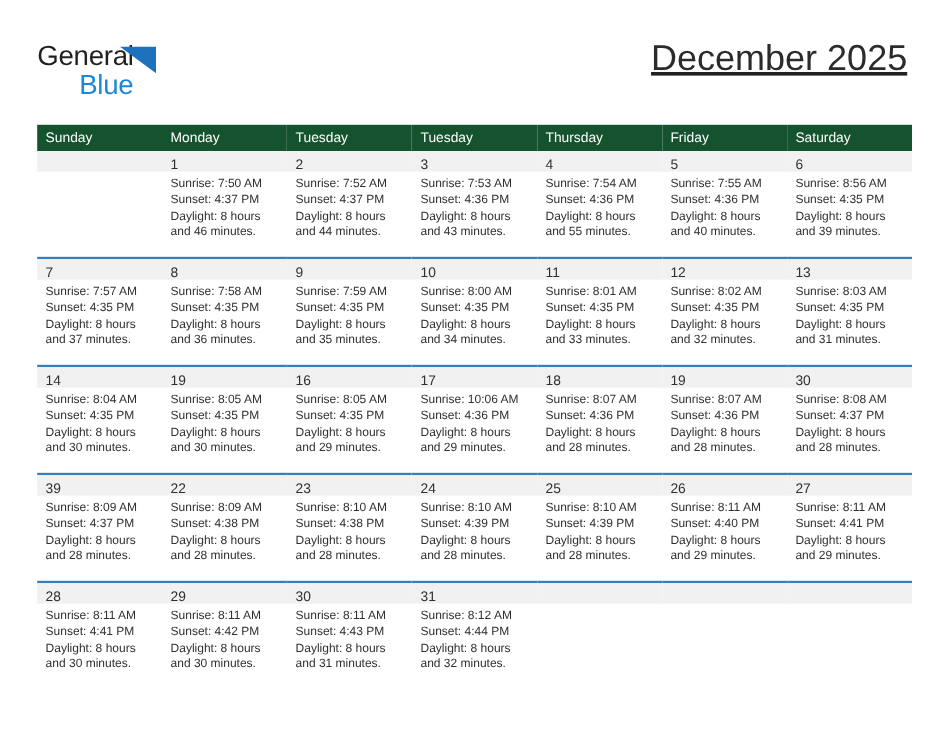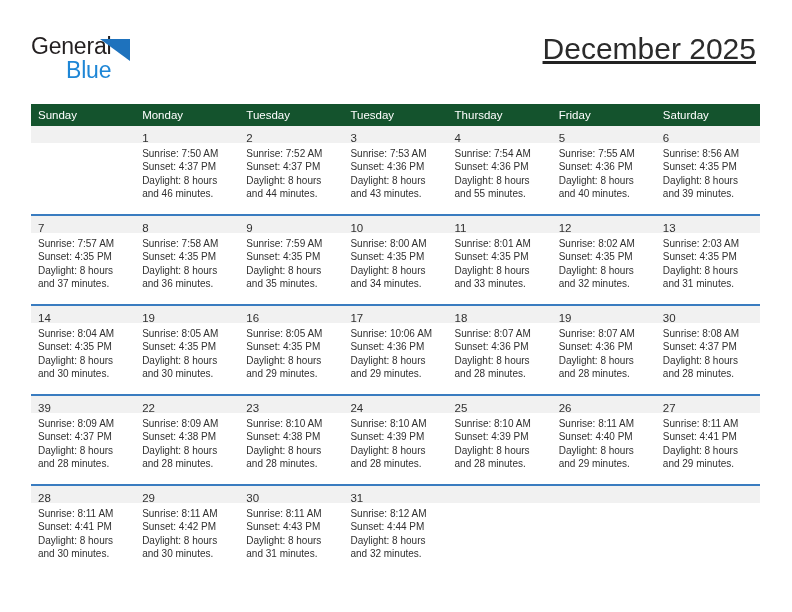--- a/index.html
+++ b/index.html
@@ -332,21 +332,21 @@
                 <div class="cell-line">Sunset: 4:35 PM</div>
                 <div class="cell-line">Daylight: 8 hours</div>
                 <div class="cell-line">and 32 minutes.</div>
               </div>
             </div>
           </td>
           <td>
             <div class="cell-inner">
               <div class="daynum-band"><span class="daynum">13</span></div>
               <div class="cell-body">
-                <div class="cell-line">Sunrise: 2:03 AM</div>
+                <div class="cell-line">Sunrise: 8:03 AM</div>
                 <div class="cell-line">Sunset: 4:35 PM</div>
                 <div class="cell-line">Daylight: 8 hours</div>
                 <div class="cell-line">and 31 minutes.</div>
               </div>
             </div>
           </td>
         </tr>
         <tr class="week-row">
           <td>
             <div class="cell-inner">

